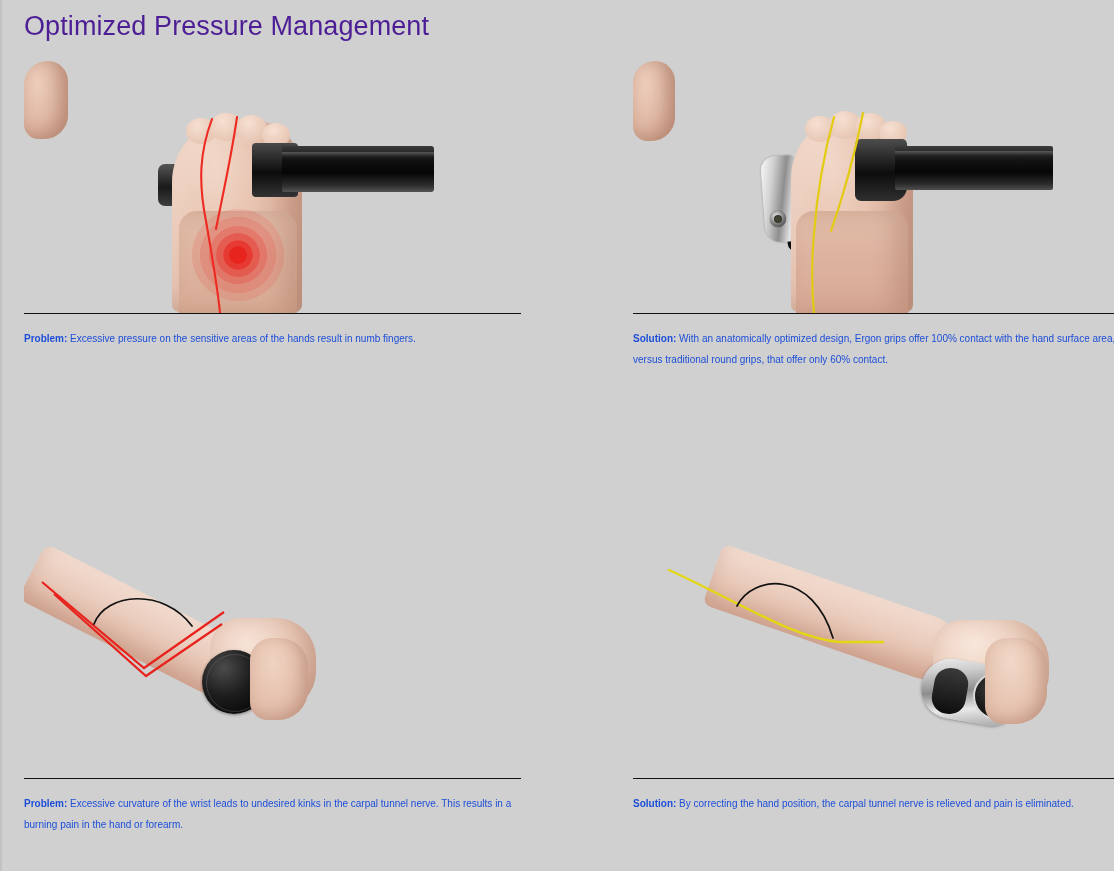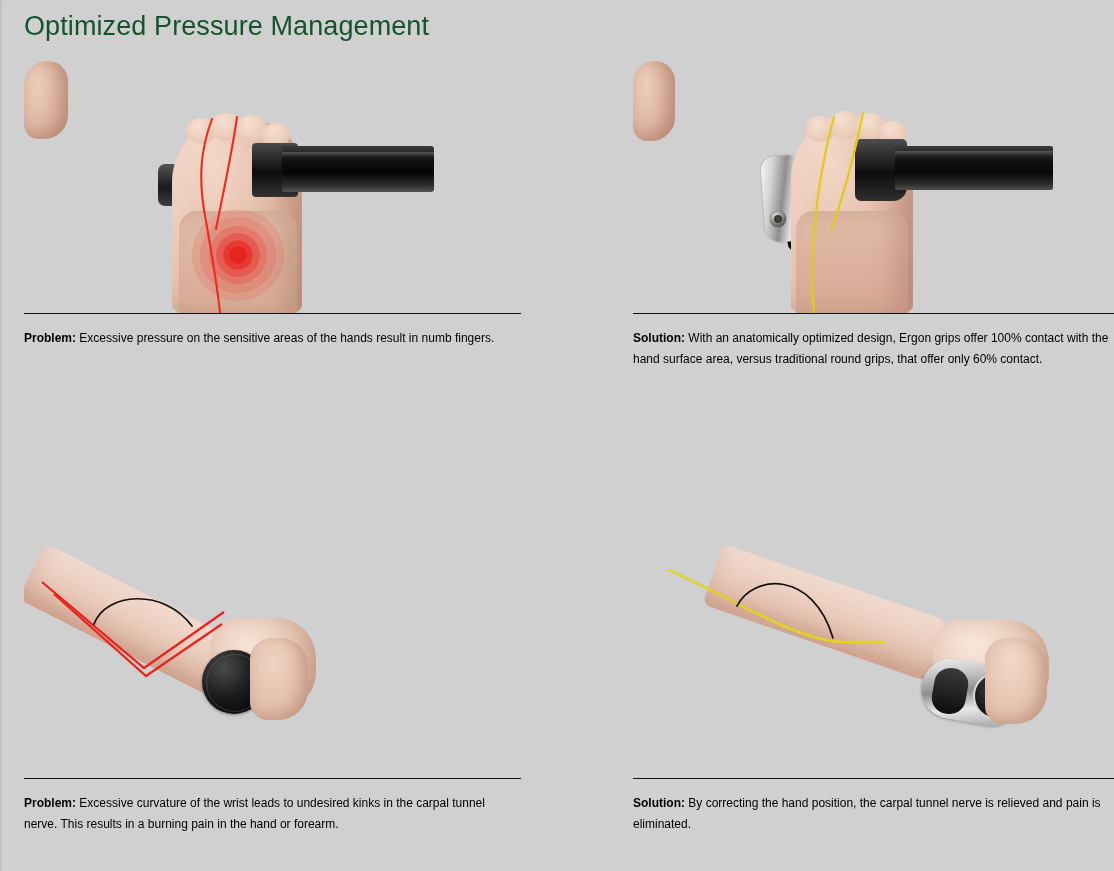--- a/index.html
+++ b/index.html
@@ -20,21 +20,21 @@
     background: #d0d0d0;
     box-sizing: border-box;
     border-left: 2px solid #c2c2c2;
     border-top: 1px solid #cfcfcf;
   }
 
   
   .section-title {
     position: absolute;
     left: 22px;
-    color: #14532d;
+    color: #4c1d95;
     font-size: 27px;
     font-weight: 400;
     letter-spacing: 0.1px;
     white-space: nowrap;
   }
   #title-pressure { top: 10px; }
   #title-hand     { top: 473px; }
 
   
   .panel {
@@ -57,23 +57,23 @@
 
   .divider {
     width: 497px;
     height: 0;
     border-top: 1.6px solid #111111;
   }
 
   .caption {
     margin-top: 14px;
     width: 492px;
-    font-size: 12px;
+    font-size: 10px;
     line-height: 21px;
-    color: #000000;
+    color: #1d4ed8;
   }
   .caption b { font-weight: 700; }
 
   
   .grip-bar {
     position: absolute;
     border-radius: 3px;
   }
   
   #bar-left-long {

